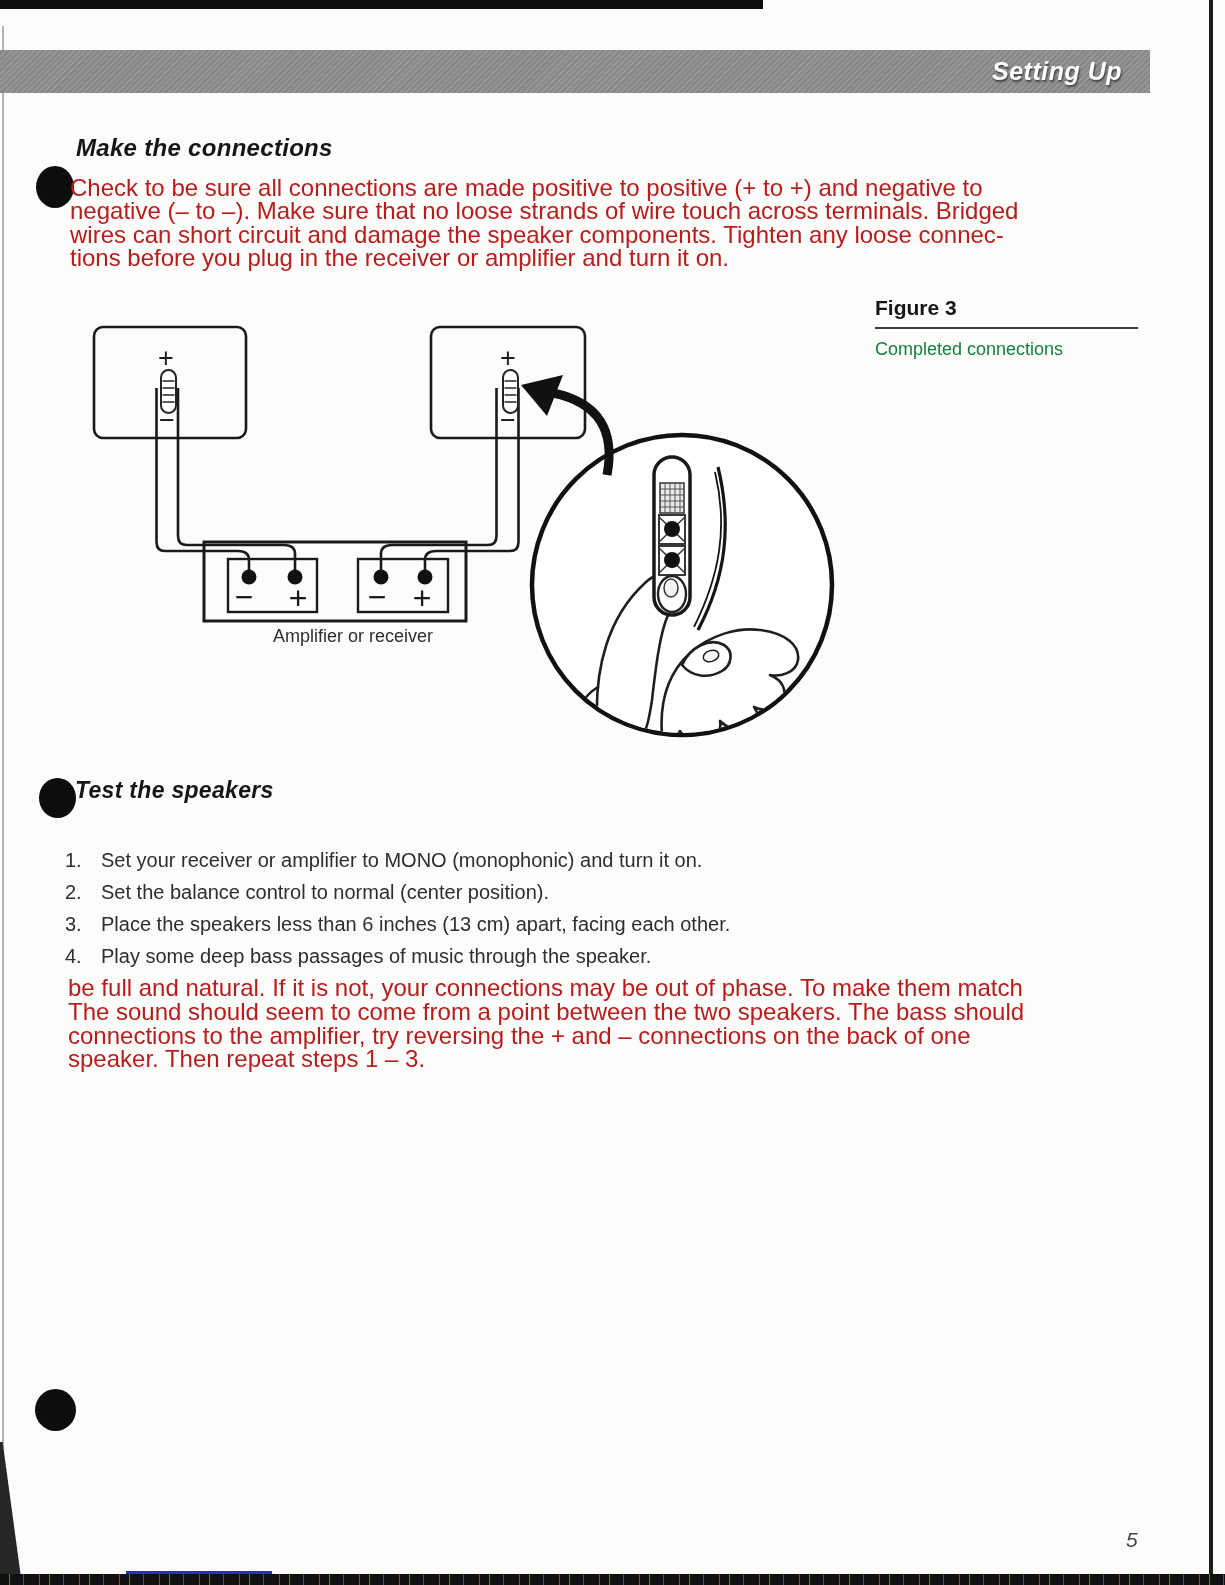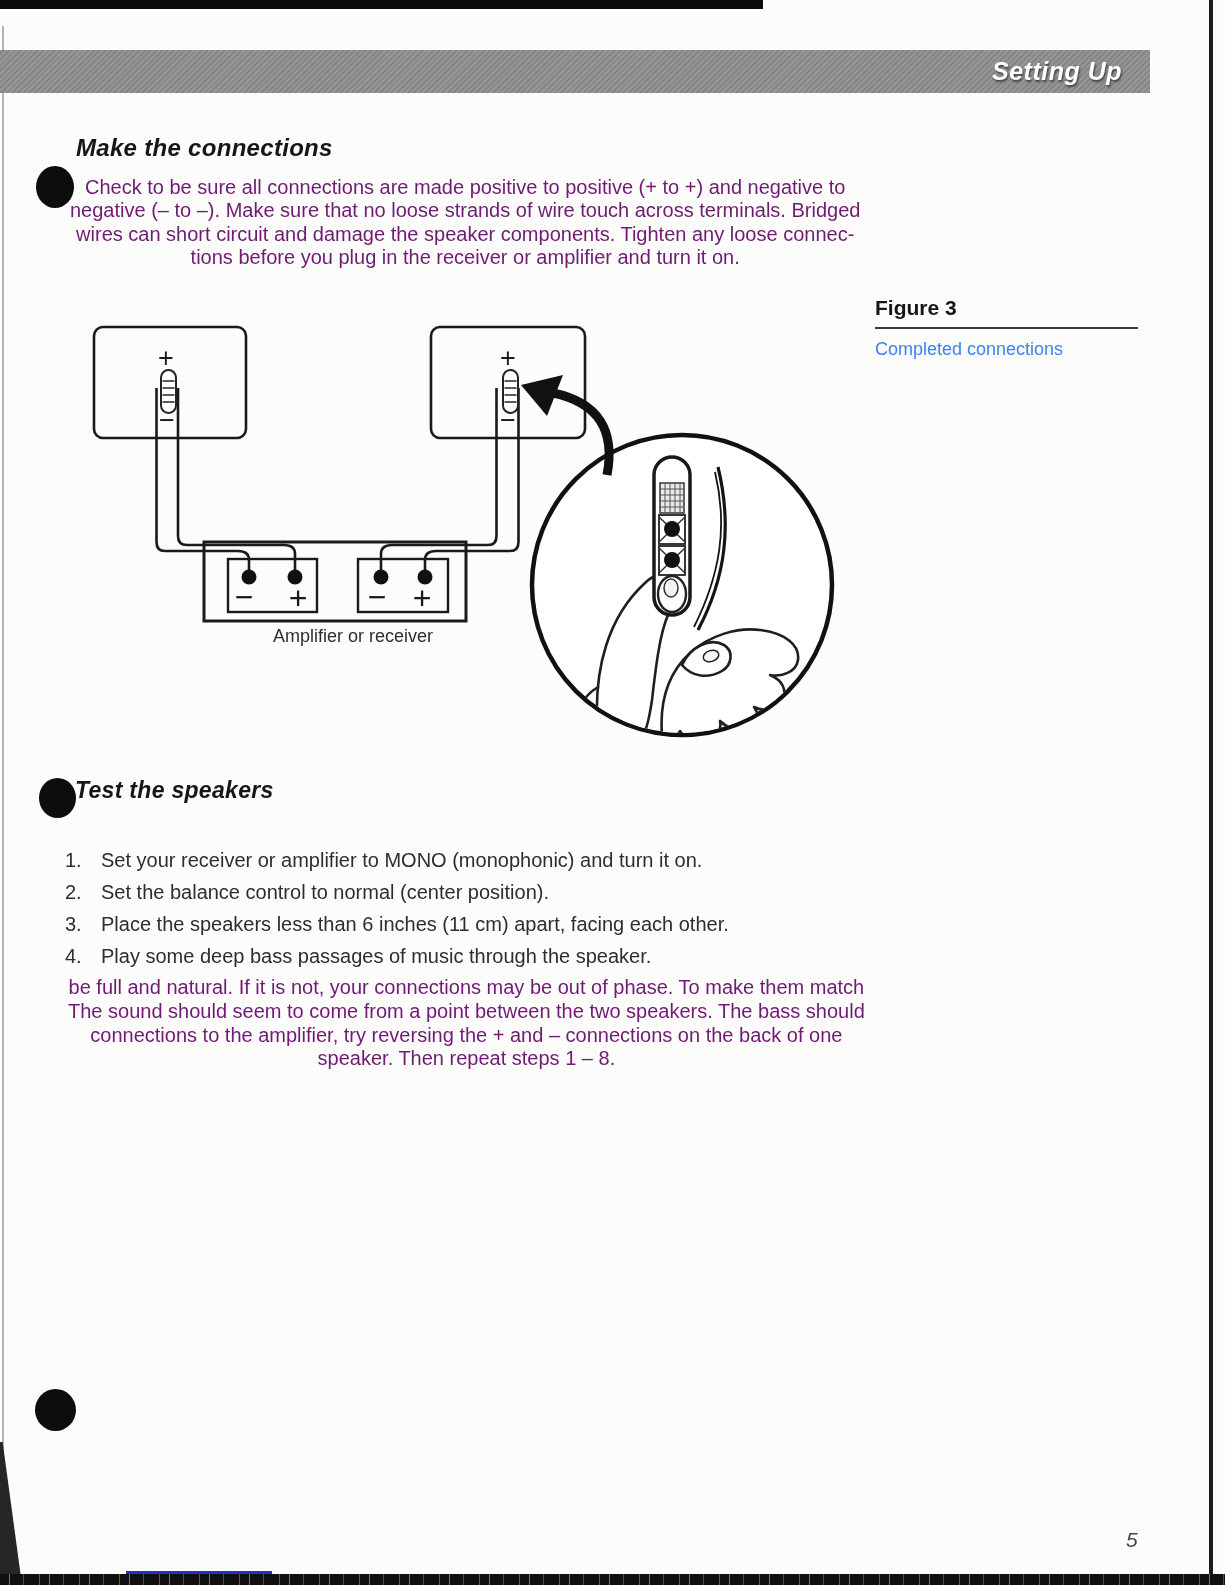--- a/index.html
+++ b/index.html
@@ -26,32 +26,32 @@
   
   .header-bar{position:absolute;left:0;top:50px;width:1150px;height:43px;background:#8e8e8e;
     background-image:repeating-linear-gradient(135deg, rgba(255,255,255,.07) 0 2px, rgba(0,0,0,.06) 2px 4px);}
   .header-label{position:absolute;right:28px;top:0;height:30px;line-height:43px;
     font-size:25px;font-weight:bold;font-style:italic;color:#ffffff;letter-spacing:.5px;
     text-shadow:1px 2px 2px rgba(55,55,55,.85);}
   
   .h-main{position:absolute;font-weight:bold;font-style:italic;color:#161616;letter-spacing:.3px;}
   .h-check{left:76px;top:134px;font-size:24px;}
   .h-test{left:75px;top:777px;font-size:23px;}
-  .tpar{position:absolute;font-size:20px;color:#701a75;white-space:nowrap;text-align:center;}
+  .tpar{position:absolute;font-size:24px;color:#b91c1c;white-space:nowrap;}
   .p-check{left:70px;top:176px;line-height:23.4px;}
   .p-intro{left:70px;top:818px;}
   .p-outro{left:68px;top:976px;line-height:23.8px;}
   .steps{position:absolute;left:65px;top:848px;font-size:20px;color:#2e2e2e;}
   .step{display:flex;line-height:24px;margin-bottom:8px;white-space:nowrap;}
   .step-num{width:36px;}
   
   .figure-block{position:absolute;left:875px;top:296px;width:263px;}
   .figure-label{font-size:21px;font-weight:bold;color:#161616;
     padding-bottom:7px;border-bottom:2.5px solid #3c3c3c;}
-  .figure-caption{margin-top:10px;font-size:18px;color:#3b82f6;}
+  .figure-caption{margin-top:10px;font-size:18px;color:#15803d;}
   
   .diagram{position:absolute;left:70px;top:315px;width:775px;height:440px;}
   .page-number{position:absolute;left:1126px;top:1528px;font-size:21px;font-style:italic;color:#454545;}
 </style>
 </head>
 <body>
 
 <div class="page">
 
   <div class="top-bar"></div>
@@ -195,31 +195,31 @@
     <div class="step">
       <span class="step-num">1.</span>
       <span>Set your receiver or amplifier to MONO (monophonic) and turn it on.</span>
     </div>
     <div class="step">
       <span class="step-num">2.</span>
       <span>Set the balance control to normal (center position).</span>
     </div>
     <div class="step">
       <span class="step-num">3.</span>
-      <span>Place the speakers less than 6 inches (11 cm) apart, facing each other.</span>
+      <span>Place the speakers less than 6 inches (13 cm) apart, facing each other.</span>
     </div>
     <div class="step">
       <span class="step-num">4.</span>
       <span>Play some deep bass passages of music through the speaker.</span>
     </div>
   </div>
 
   <div class="tpar p-outro">
     <div>be full and natural. If it is not, your connections may be out of phase. To make them match</div>
     <div>The sound should seem to come from a point between the two speakers. The bass should</div>
     <div>connections to the amplifier, try reversing the + and – connections on the back of one</div>
-    <div>speaker. Then repeat steps 1 – 8.</div>
+    <div>speaker. Then repeat steps 1 – 3.</div>
   </div>
 
   <div class="page-number">5</div>
   <div class="blue-line"></div>
   <div class="bottom-band"></div>
 </div>
 
 </body></html>

